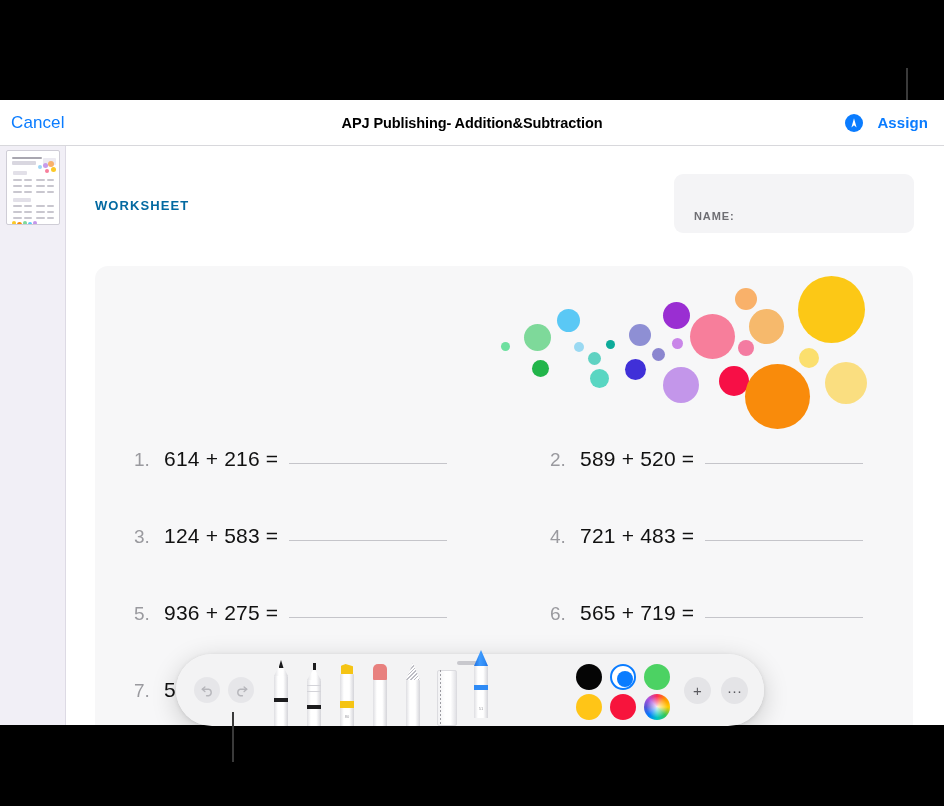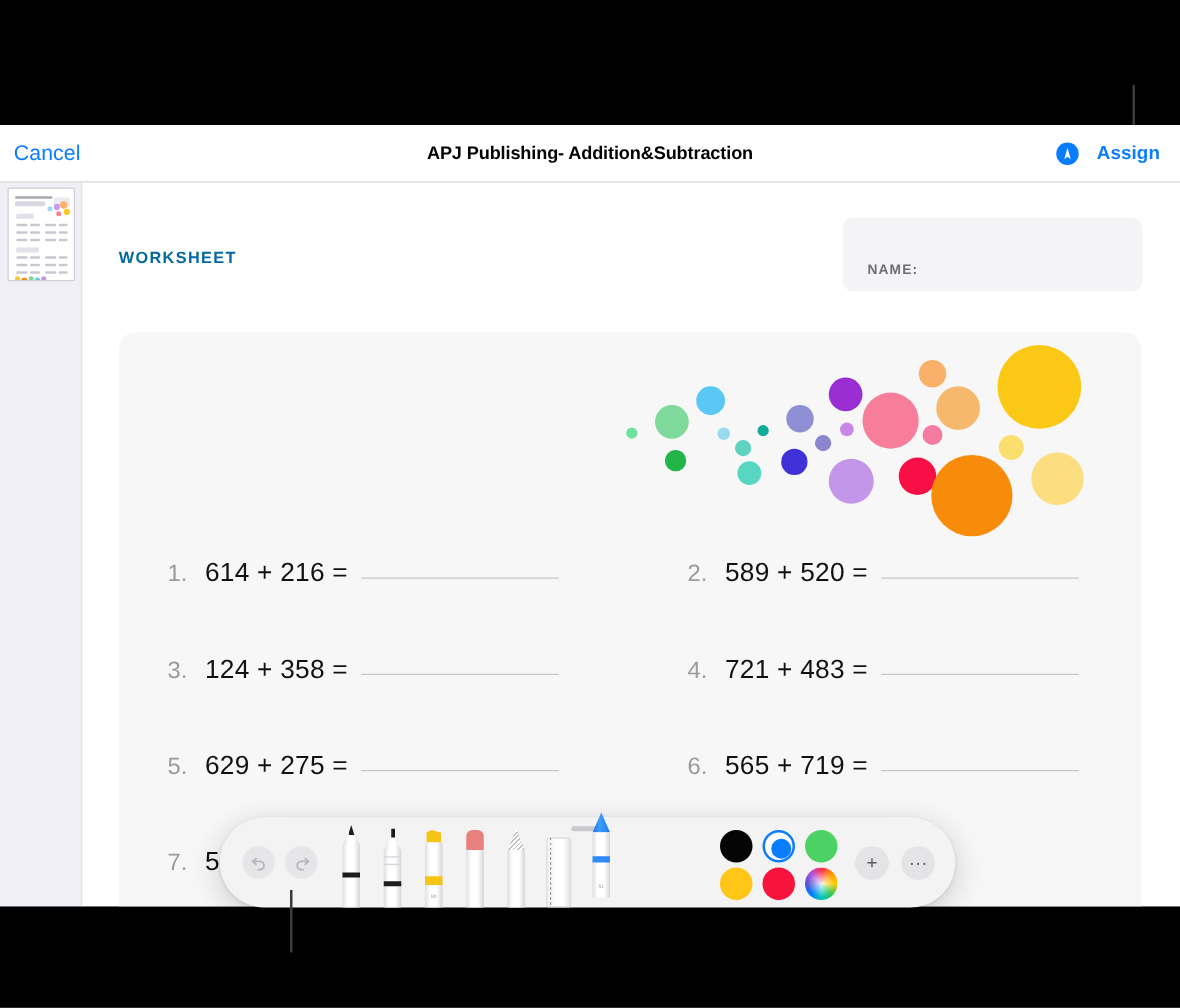--- a/index.html
+++ b/index.html
@@ -274,31 +274,31 @@
               <span class="p-txt">614 + 216 =</span>
               <span class="p-line"></span>
             </div>
             <div class="prob" style="left: 455px; top: 181px;">
               <span class="p-num">2.</span>
               <span class="p-txt">589 + 520 =</span>
               <span class="p-line"></span>
             </div>
             <div class="prob" style="left: 39px; top: 258px;">
               <span class="p-num">3.</span>
-              <span class="p-txt">124 + 358 =</span>
+              <span class="p-txt">124 + 583 =</span>
               <span class="p-line"></span>
             </div>
             <div class="prob" style="left: 455px; top: 258px;">
               <span class="p-num">4.</span>
               <span class="p-txt">721 + 483 =</span>
               <span class="p-line"></span>
             </div>
             <div class="prob" style="left: 39px; top: 335px;">
               <span class="p-num">5.</span>
-              <span class="p-txt">629 + 275 =</span>
+              <span class="p-txt">936 + 275 =</span>
               <span class="p-line"></span>
             </div>
             <div class="prob" style="left: 455px; top: 335px;">
               <span class="p-num">6.</span>
               <span class="p-txt">565 + 719 =</span>
               <span class="p-line"></span>
             </div>
             <div class="prob" style="left: 39px; top: 412px;">
               <span class="p-num">7.</span>
               <span class="p-txt">5</span>

